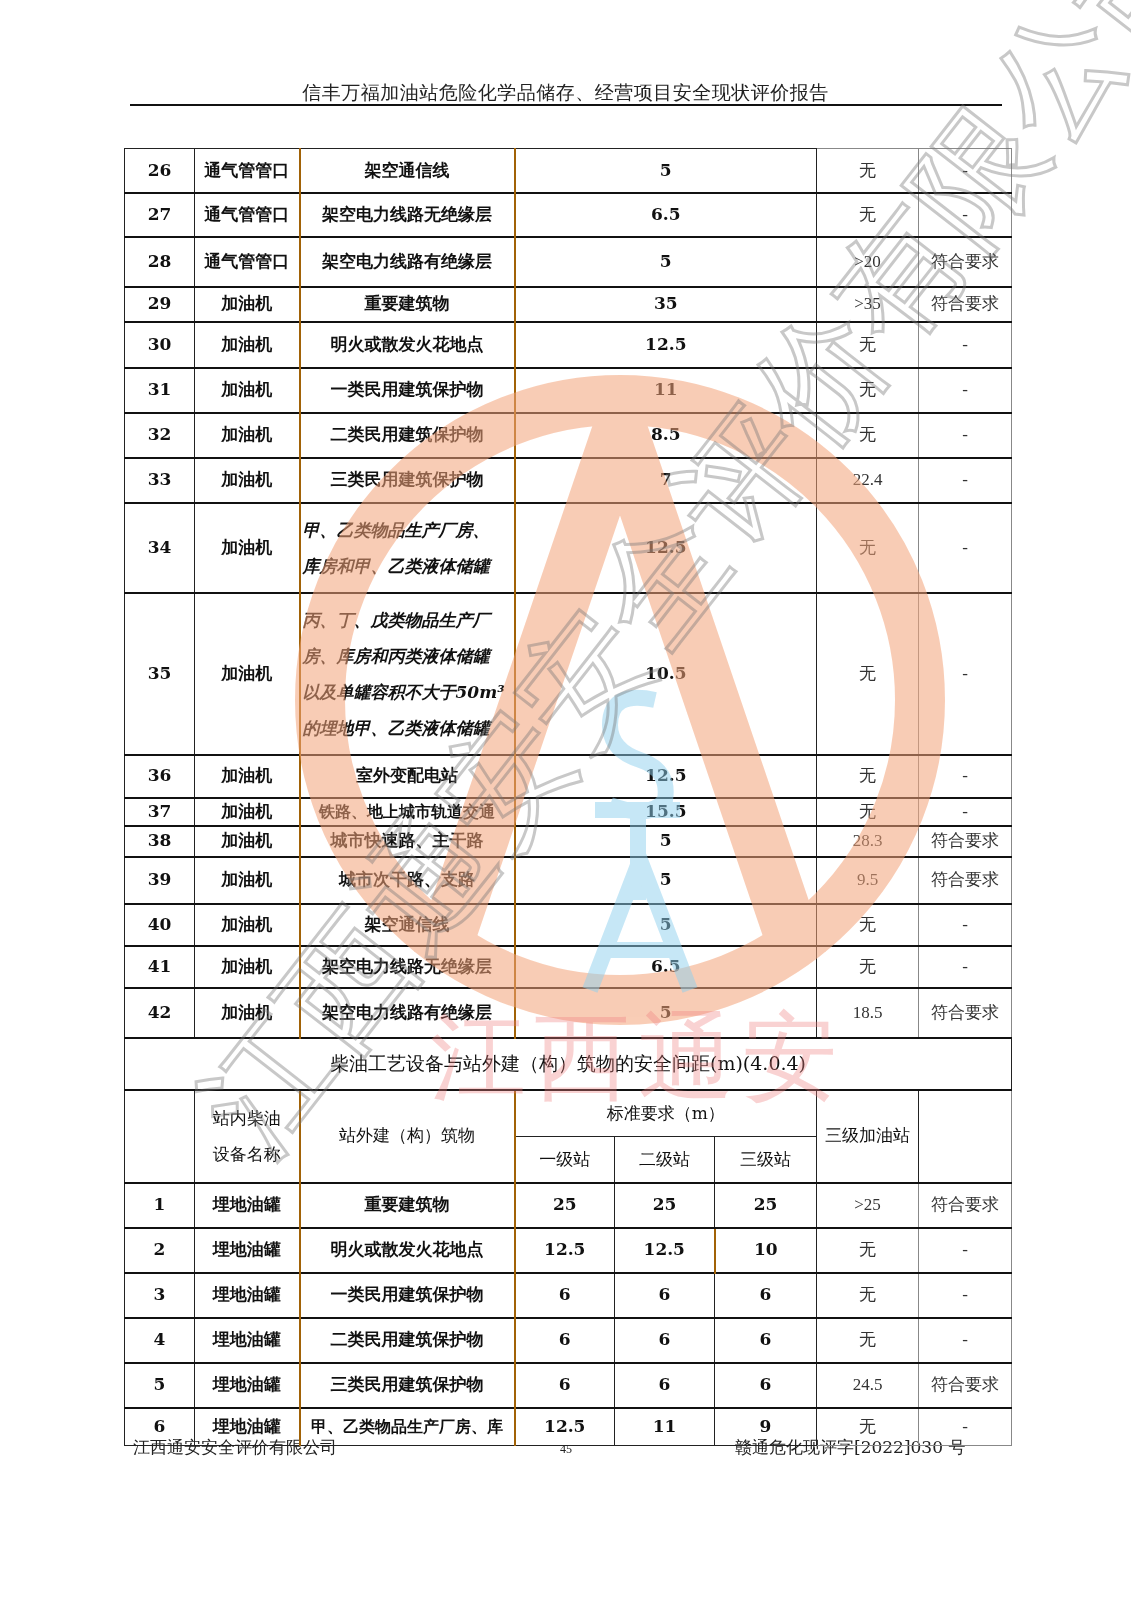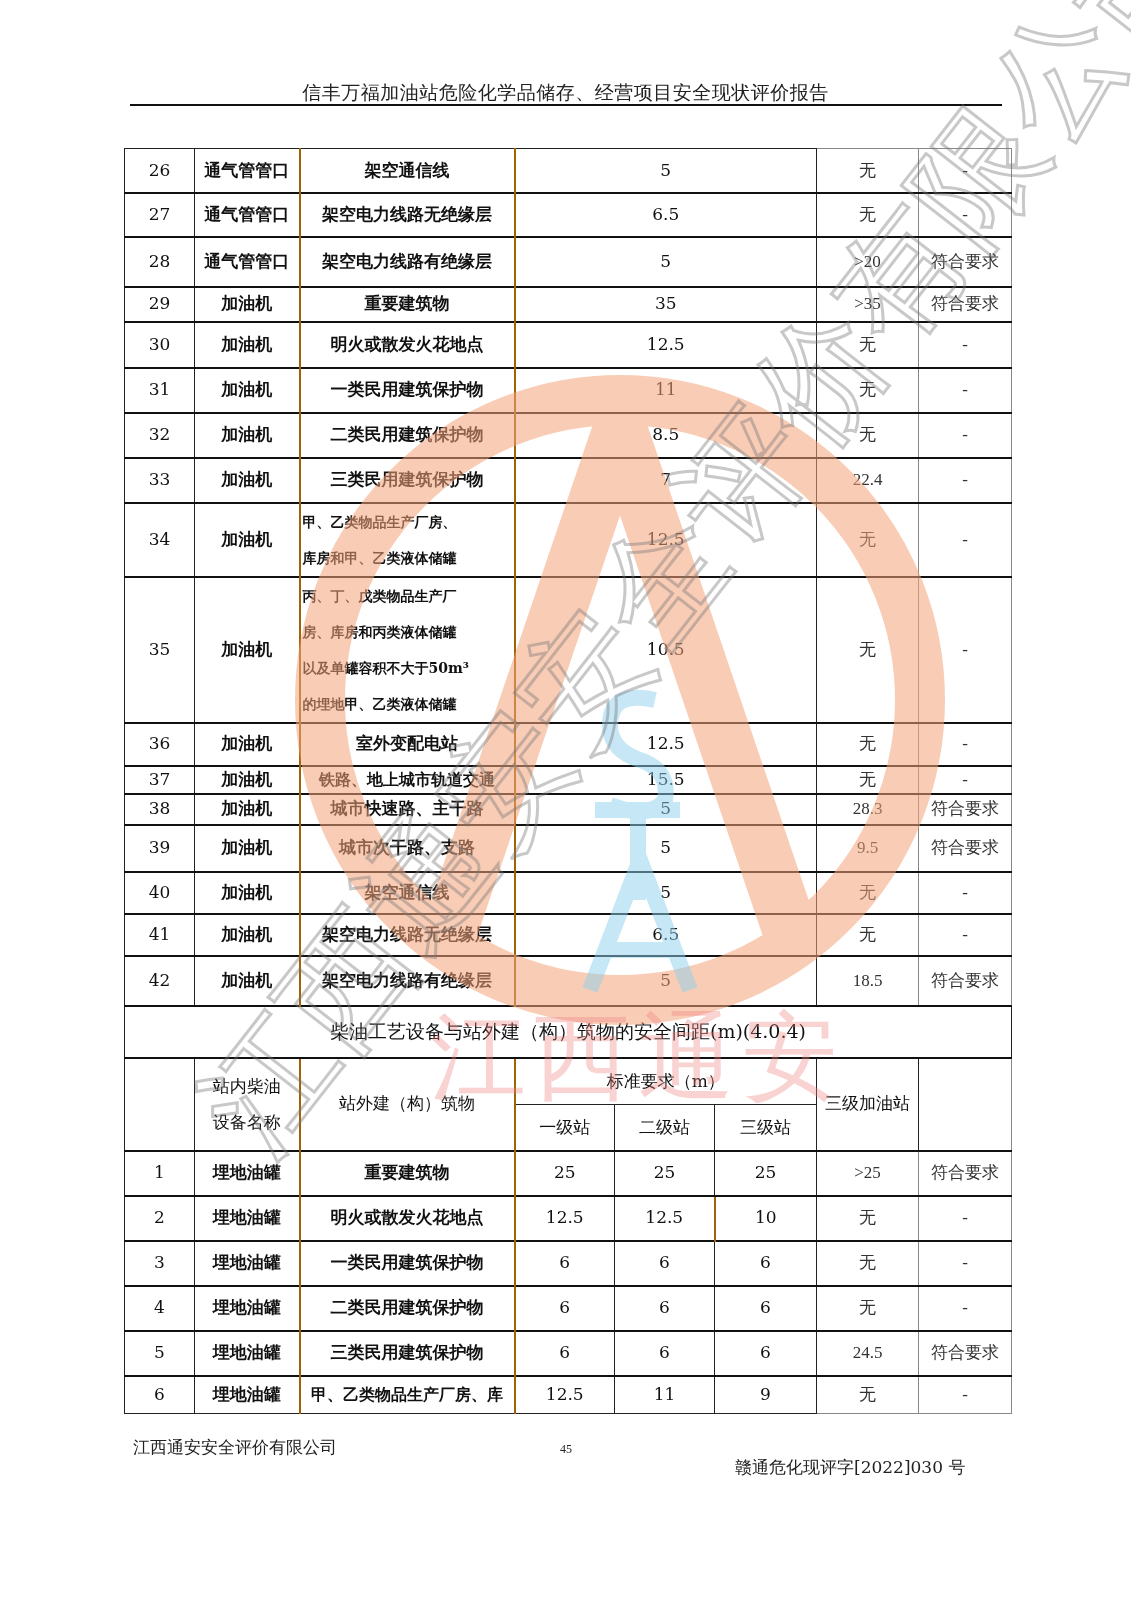--- a/index.html
+++ b/index.html
@@ -12,27 +12,27 @@
   .watermark { position: absolute; left: 0; top: 0; width: 1131px; height: 1600px; pointer-events: none; z-index: 2; }
 
   table.grid { position: absolute; left: 124px; top: 148px; width: 887px; border-collapse: collapse; z-index: 1;
                table-layout: fixed; }
   table.grid td { border: 1px solid #222; text-align: center; vertical-align: middle; padding: 0;
                   font-size: 17px; line-height: 1.25; }
   table.grid td.thick-l { border-left: 2px solid #a16207; }
   table.grid tr.thick-t td { border-top: 2px solid #111; }
   table.grid td.light { border-color: #888; font-family: "Liberation Serif", serif; color: #333; }
   table.grid td.bold { font-weight: bold; }
-  table.grid td.multiline { text-align: left; padding: 0 2px; font-weight: bold; font-size: 14px; line-height: 36px; }
+  table.grid td.multiline { text-align: left; padding: 8px 2px; font-weight: bold; font-size: 17px; line-height: 36px; font-style: italic; }
   table.grid td.section { font-size: 19px; }
-  .num { font-family: "DejaVu Serif", serif; font-weight: normal; }
+  .num { font-family: "DejaVu Serif", serif; font-weight: bold; }
 
   .footer-left { position: absolute; left: 133px; top: 1436px; font-size: 17px; color: #222; }
   .footer-page { position: absolute; left: 560px; top: 1442px; font-size: 12px; color: #222; font-family: "Liberation Serif", serif; }
-  .footer-right { position: absolute; left: 735px; top: 1436px; font-size: 17px; color: #222; margin-top: 20px; }
+  .footer-right { position: absolute; left: 735px; top: 1436px; font-size: 17px; color: #222; }
 </style>
 </head>
 <body>
 
 <div class="header-title">信丰万福加油站危险化学品储存、经营项目安全现状评价报告</div>
 <div class="header-rule"></div>
 
 <table class="grid">
   <colgroup>
     <col style="width:70px">

